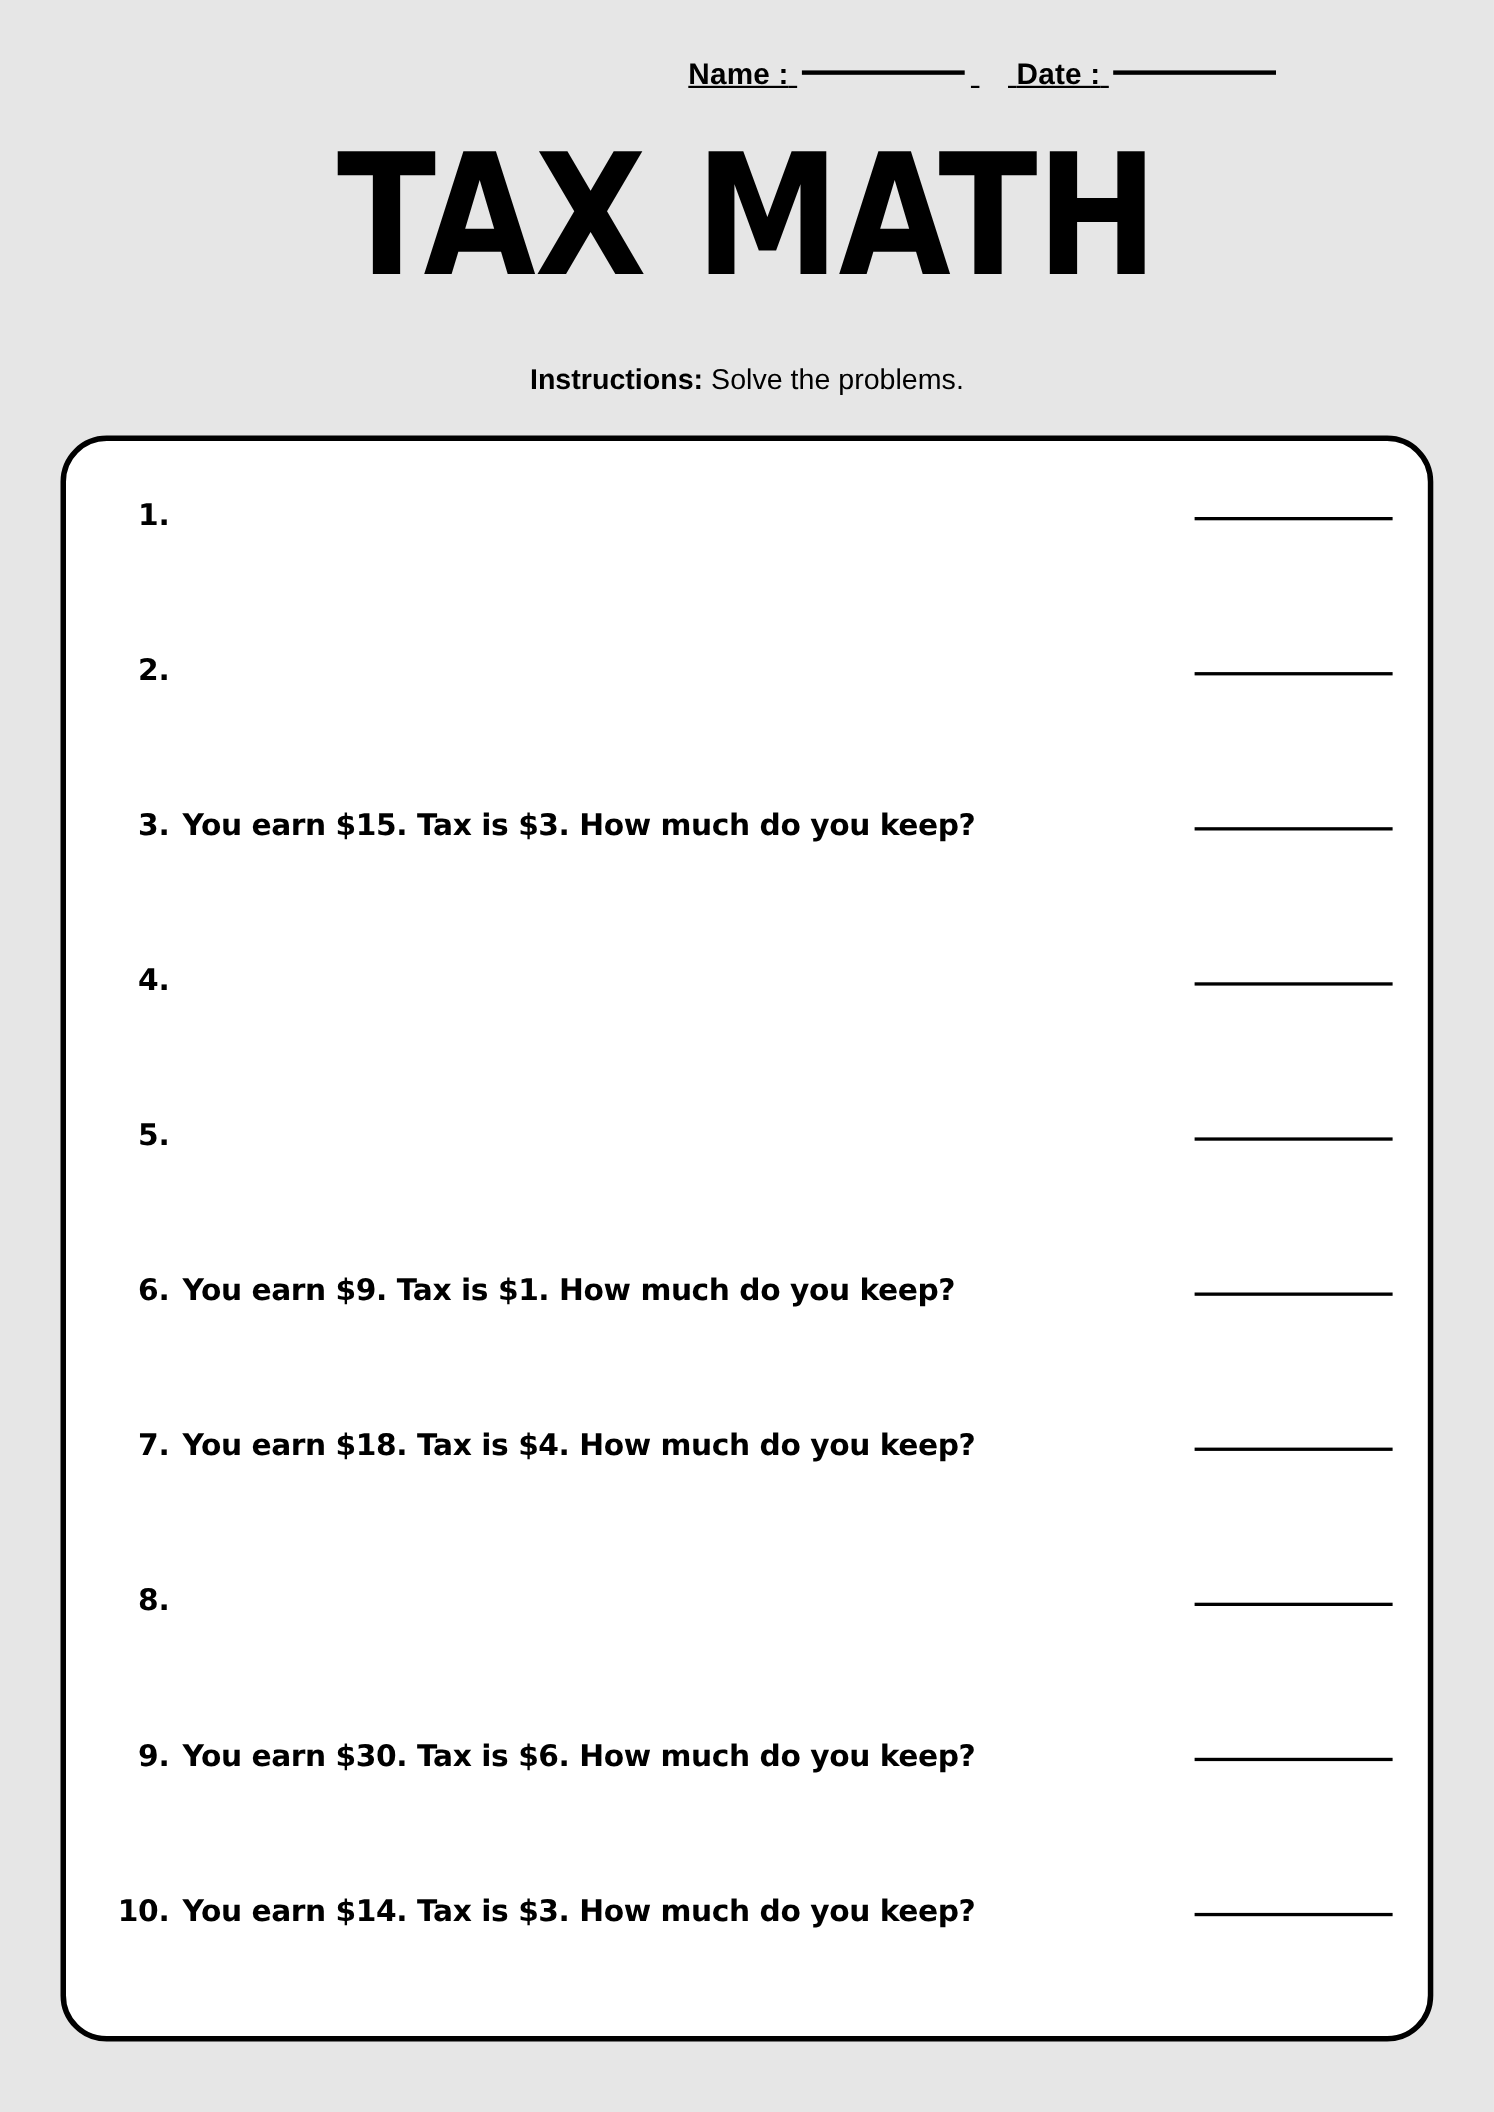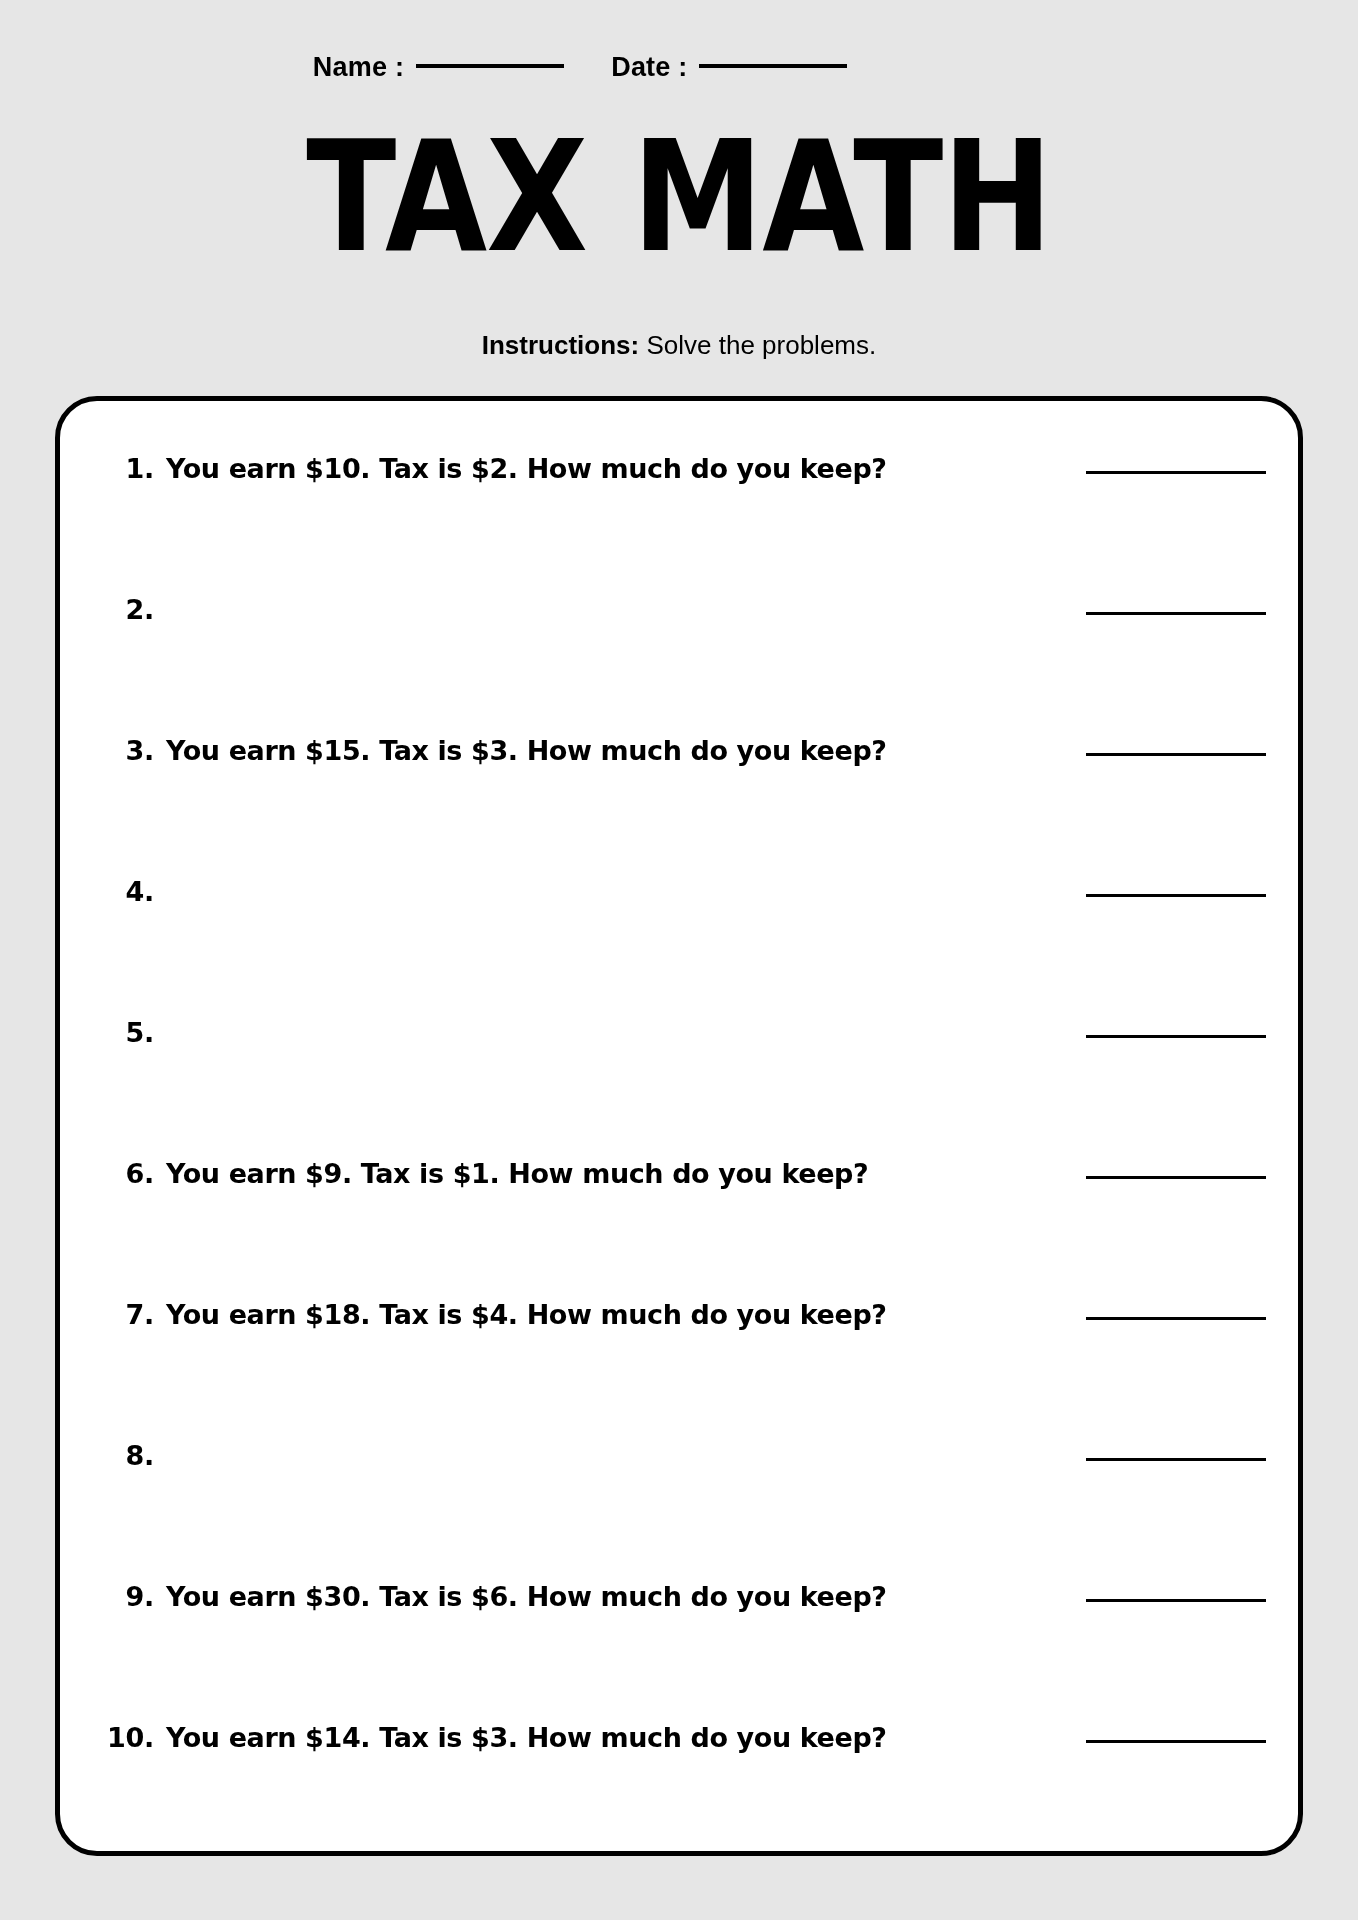--- a/index.html
+++ b/index.html
@@ -23,25 +23,26 @@
     background: #e6e6e6;
     overflow: hidden;
   }
 
   
   .namedate-row {
     position: absolute;
     top: 52px;
     left: 0;
     width: 1166px;
-    text-align: center;
+    text-align: right;
     font-size: 27px;
     font-weight: bold;
     letter-spacing: 0.2px;
     white-space: nowrap;
+    text-decoration: underline;
   }
   .namedate-row .field-label { font-weight: bold; }
   .namedate-row .rule {
     display: inline-block;
     width: 148px;
     border-bottom: 4px solid #000;
     margin: 0 6px 6px 4px;
     vertical-align: middle;
   }
   .namedate-gap { display: inline-block; width: 26px; }
@@ -156,21 +157,20 @@
 
   <div class="instructions">
     <span class="instr-label">Instructions:</span><span class="instr-text"> Solve the problems.</span>
   </div>
 
   <div class="problem-card">
     <div class="problem-list">
 
       <div class="problem-row">
         <span class="problem-number">1.</span>
-        <span class="problem-text">You earn $10. Tax is $2. How much do you keep?</span>
         <span class="answer-rule"></span>
       </div>
 
       <div class="problem-row">
         <span class="problem-number">2.</span>
         <span class="answer-rule"></span>
       </div>
 
       <div class="problem-row">
         <span class="problem-number">3.</span>

